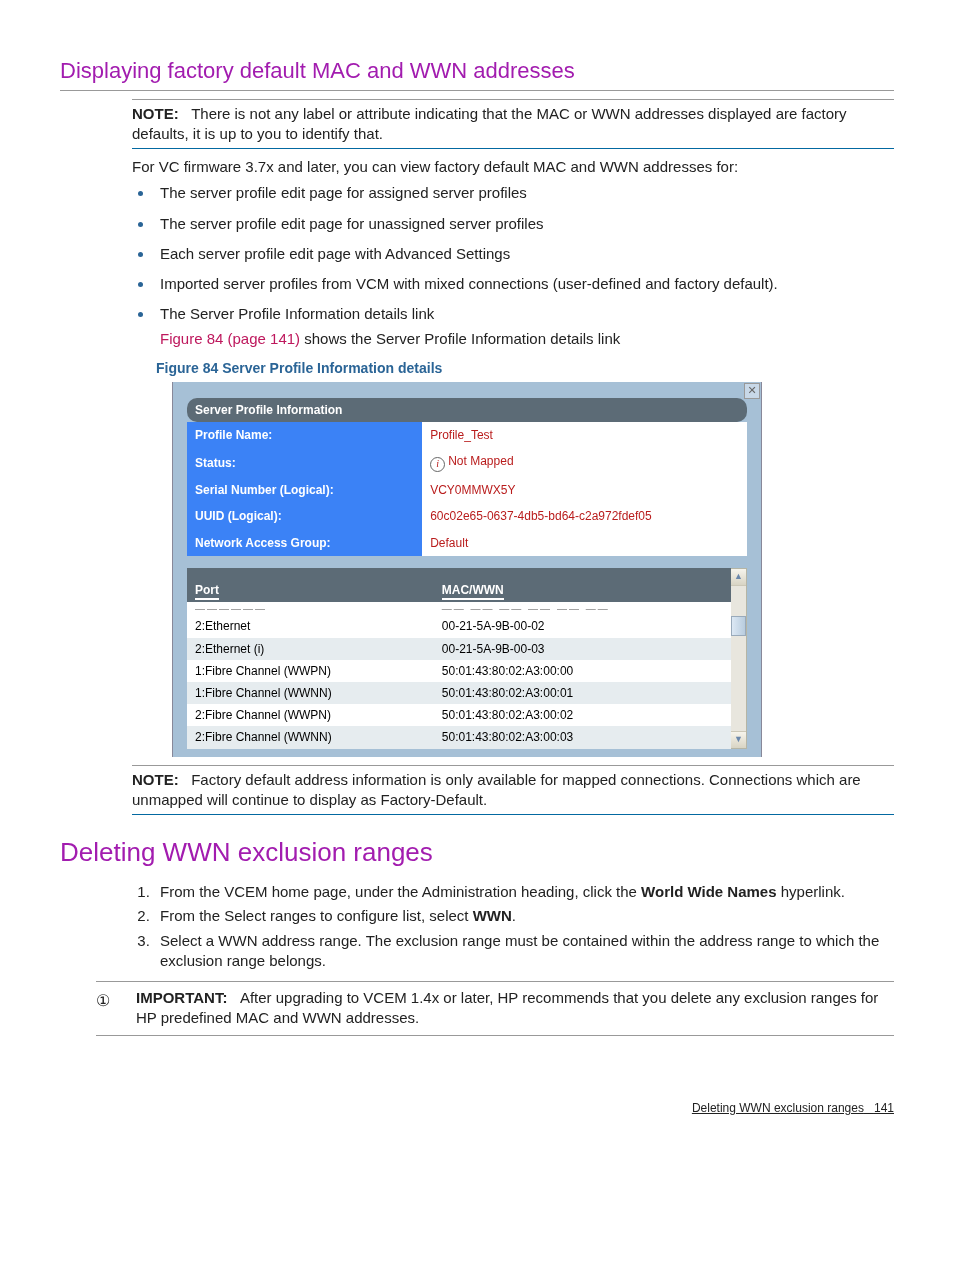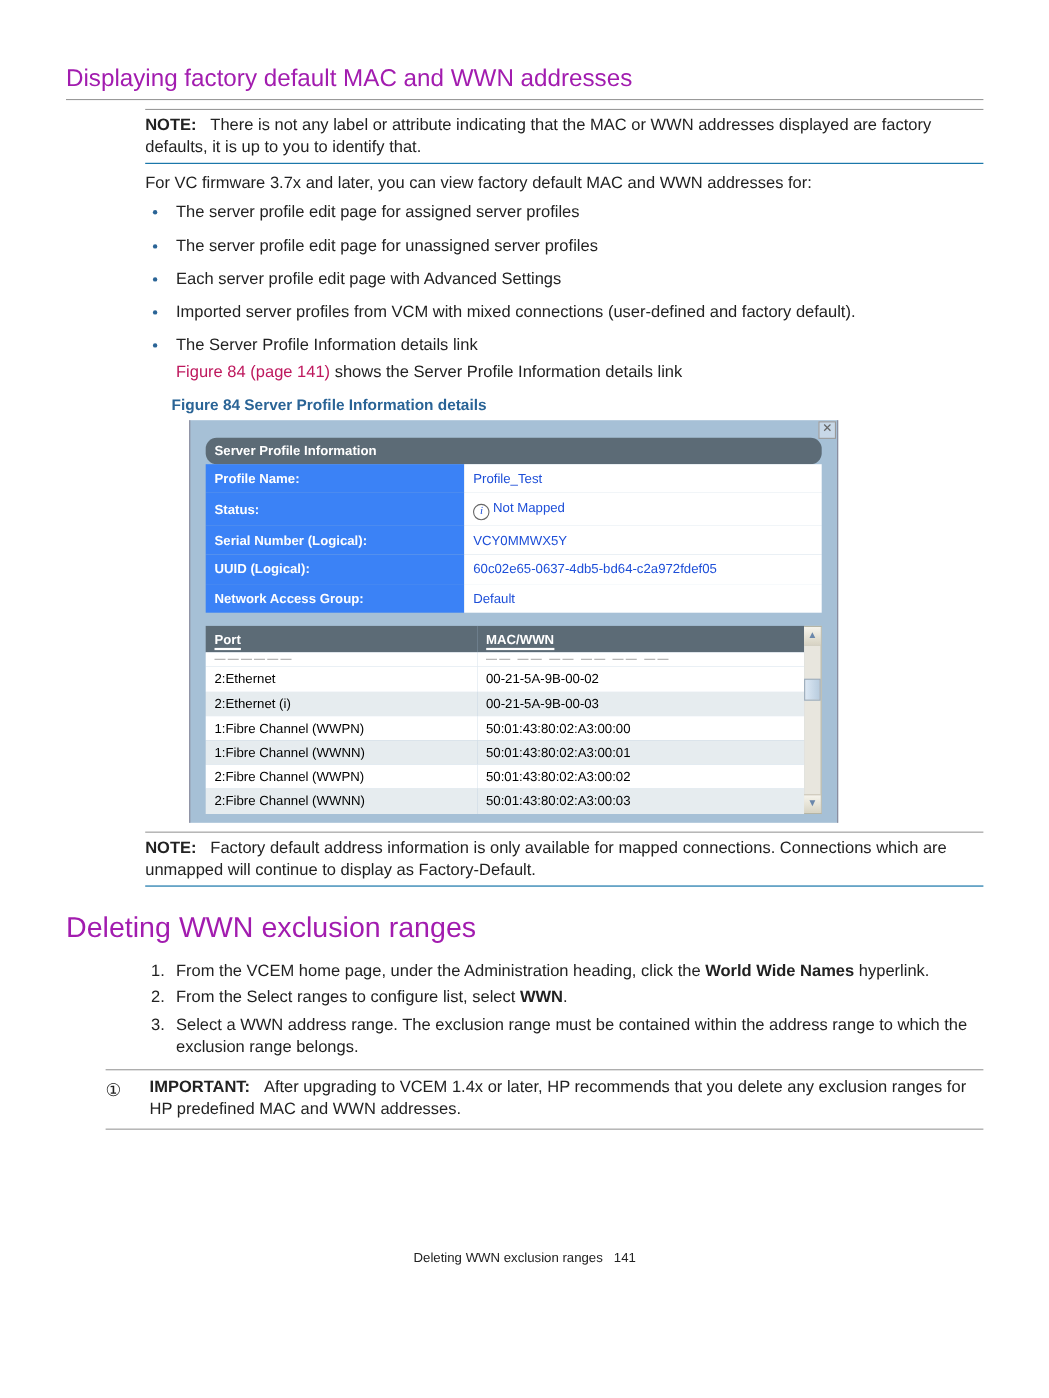--- a/index.html
+++ b/index.html
@@ -93,36 +93,36 @@
     padding: 5px 8px;
   }
   .info-tbl td.lbl {
     background: #3b82f6;
     color: #fff;
     font-weight: bold;
     width: 42%;
   }
   .info-tbl td.val {
     background: #fff;
-    color: #1d4ed8;
+    color: #b91c1c;
   }
   .port-area {
     display: flex;
     margin-top: 12px;
   }
   .port-tbl {
     border-collapse: collapse;
     font-size: 12px;
     flex: 1;
   }
   .port-tbl th {
     background: #5c6b76;
     color: #fff;
     text-align: left;
-    padding: 4px 8px 4px 8px;
+    padding: 14px 8px 4px 8px;
     font-weight: bold;
     font-size: 12px;
   }
   .port-tbl th .under { border-bottom: 2px solid #fff; padding-bottom:1px; }
   .port-tbl tr:nth-child(even) td { background: #e6ecef; }
   .port-tbl tr:nth-child(odd) td { background: #fff; }
   .port-tbl td { padding: 3px 8px; color: #000; }
   .scrollbar {
     width: 16px;
     background: #e8e6de;
@@ -160,24 +160,25 @@
     display: flex;
   }
   .imp-icon {
     flex: 0 0 40px;
     text-align: left;
     font-size: 16px;
     padding-top: 2px;
   }
   .imp-label { font-weight: bold; }
   .footer {
-    text-align: center;
-    font-size: 12px;
-    margin-top: 108px;
+    text-align: right;
+    font-size: 12px;
+    margin-top: 64px;
     color: #222;
+    text-decoration: underline;
   }
   .info-icon {
     display:inline-block;
     width:13px;height:13px;
     border:1px solid #666;
     border-radius:50%;
     font-size:10px;
     line-height:12px;
     text-align:center;
     font-style: italic;

